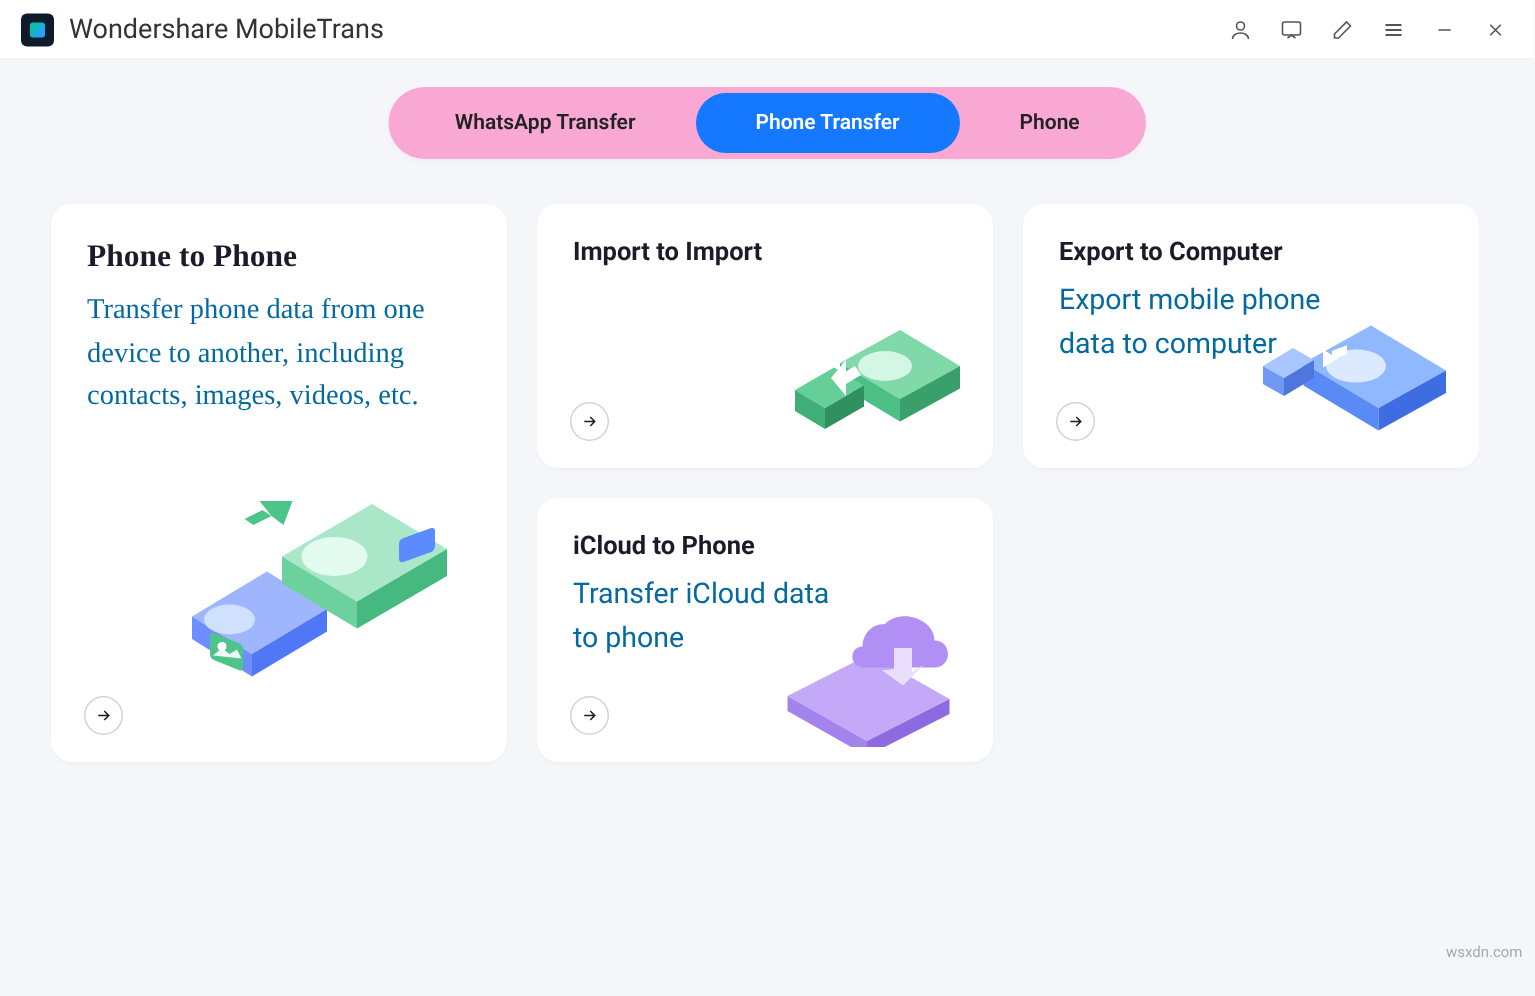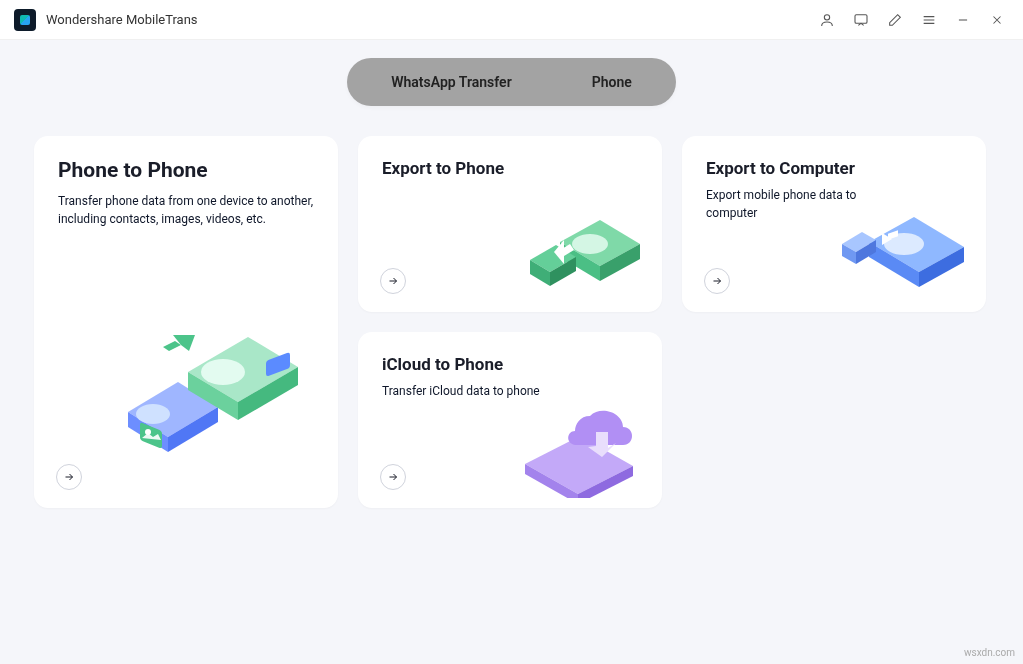--- a/index.html
+++ b/index.html
@@ -24,35 +24,35 @@
     background: #0d1b2a;
     border-radius: 4px;
     display: flex; align-items: center; justify-content: center;
     margin-right: 10px;
   }
   .logo-inner {
     width: 10px; height: 10px;
     background: linear-gradient(135deg, #0fb9b1 50%, #27a4f1 50%);
     border-radius: 2px;
   }
-  .app-title { font-size: 13px; color: #333; }
+  .app-title { font-size: 18px; color: #333; }
   .titlebar .spacer { flex: 1; }
   .titlebar .winbtn {
     width: 24px; height: 24px;
     display:flex; align-items:center; justify-content:center;
     margin-left: 10px;
     color: #555;
     cursor: pointer;
   }
   .tabs-wrap {
     display: flex; justify-content: center;
     padding: 18px 0 30px 0;
   }
   .tabs {
-    background: #a3a3a3;
+    background: #f9a8d4;
     border-radius: 999px;
     display: flex;
     padding: 4px;
     box-shadow: 0 2px 4px rgba(0,0,0,0.03);
   }
   .tab {
     padding: 12px 40px;
     font-size: 14px;
     font-weight: 600;
     border-radius: 999px;
@@ -72,37 +72,37 @@
     gap: 20px;
   }
   .card {
     background: #fff;
     border-radius: 14px;
     padding: 22px 24px;
     position: relative;
     overflow: hidden;
     box-shadow: 0 1px 2px rgba(0,0,0,0.03);
   }
-  .card.big { grid-row: span 2; }
+  .card.big { grid-row: span 2; font-family: Liberation Serif, serif; }
   .card h2 {
     font-size: 21px;
     font-weight: 700;
     color: #1a1d29;
     margin-bottom: 10px;
   }
   .card h3 {
     font-size: 17px;
     font-weight: 700;
     color: #1a1d29;
     margin-bottom: 8px;
   }
   .card p {
-    font-size: 12px;
+    font-size: 19px;
     line-height: 1.5;
-    color: #0f172a;
+    color: #0369a1;
   }
   .card p.narrow { max-width: 190px; }
   .arrow-btn {
     position: absolute;
     left: 22px;
     bottom: 18px;
     width: 26px; height: 26px;
     border-radius: 50%;
     border: 1px solid #d0d3dc;
     display:flex; align-items:center; justify-content:center;
@@ -112,21 +112,21 @@
     background: #fff;
   }
   .illus {
     position: absolute;
     right: 12px;
     bottom: 6px;
   }
   .watermark {
     position: fixed;
     right: 8px;
-    bottom: 6px;
+    bottom: 23px;
     font-size: 10px;
     color: #aaa;
   }
 </style>
 </head>
 <body>
 
 <div class="titlebar">
   <div class="logo-box">
       <div class="logo-inner"></div>
@@ -163,20 +163,21 @@
   <div class="winbtn">
     <svg width="14" height="14" viewBox="0 0 24 24" fill="none" stroke="currentColor" stroke-width="1.8">
         <path d="M6 6l12 12M18 6L6 18"></path>
       </svg>
   </div>
 </div>
 
 <div class="tabs-wrap">
   <div class="tabs">
     <div class="tab">WhatsApp Transfer</div>
+    <div class="tab active">Phone Transfer</div>
     <div class="tab">Phone</div>
   </div>
 </div>
 
 <div class="content">
 
   <div class="card big">
     <h2>Phone to Phone</h2>
     <p>Transfer phone data from one device to another, including contacts, images, videos, etc.</p>
     <div class="arrow-btn">
@@ -208,21 +209,21 @@
         <g transform="translate(42,130)">
           <rect x="0" y="0" width="22" height="18" rx="3" transform="skewY(22)" fill="#4cc48a"></rect>
           <circle cx="8" cy="10" r="3" fill="#fff"></circle>
           <path d="M2 16 l6 -5 l5 4 l5 -3 l3 6 z" fill="#fff" opacity="0.9"></path>
         </g>
       </svg>
     </div>
   </div>
 
   <div class="card">
-    <h3>Export to Phone</h3>
+    <h3>Import to Import</h3>
     <div class="arrow-btn">
       <svg width="12" height="12" viewBox="0 0 24 24" fill="none" stroke="currentColor" stroke-width="2">
           <path d="M5 12h14M13 6l6 6-6 6"></path>
         </svg>
     </div>
     <div class="illus">
       <svg width="130" height="110" viewBox="0 0 130 110">
         <g transform="translate(40,10)">
           <path d="M0 40 L40 18 L80 42 L40 64 Z" fill="#7fd9a8"></path>
           <path d="M0 40 L0 55 L40 79 L40 64 Z" fill="#4bbf85"></path>

